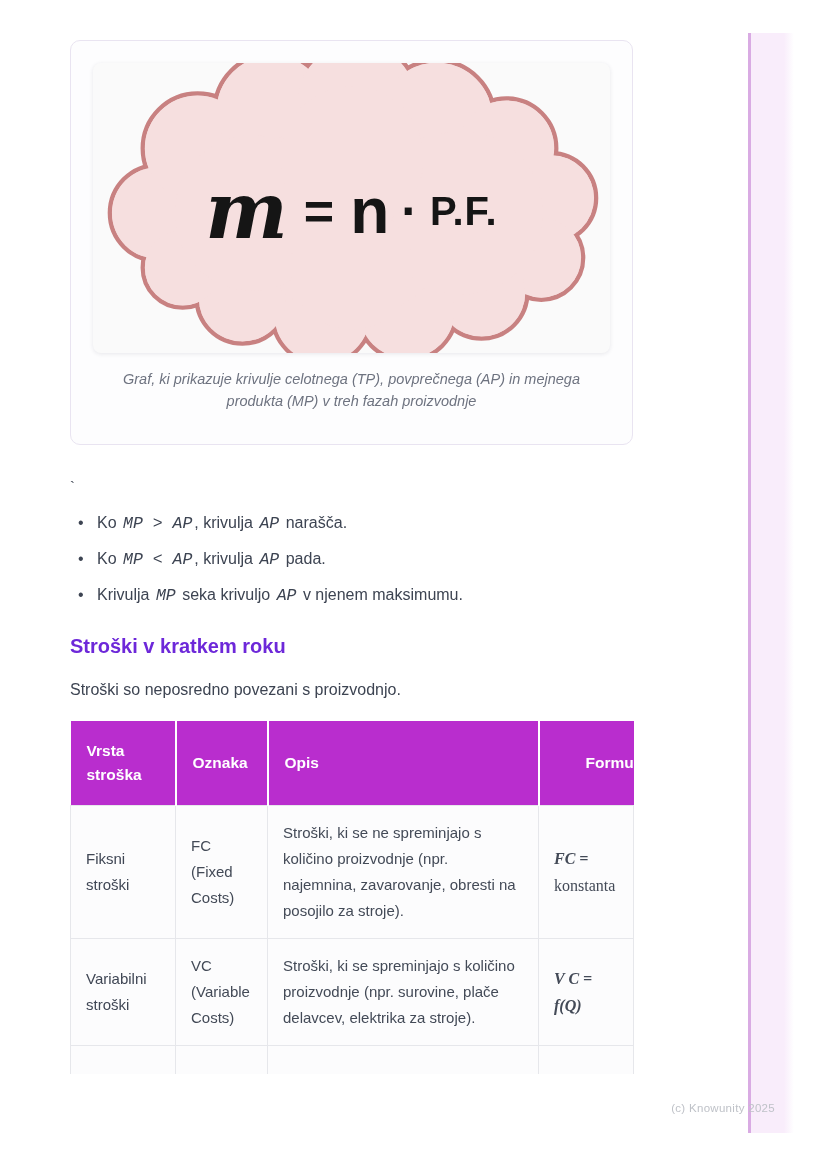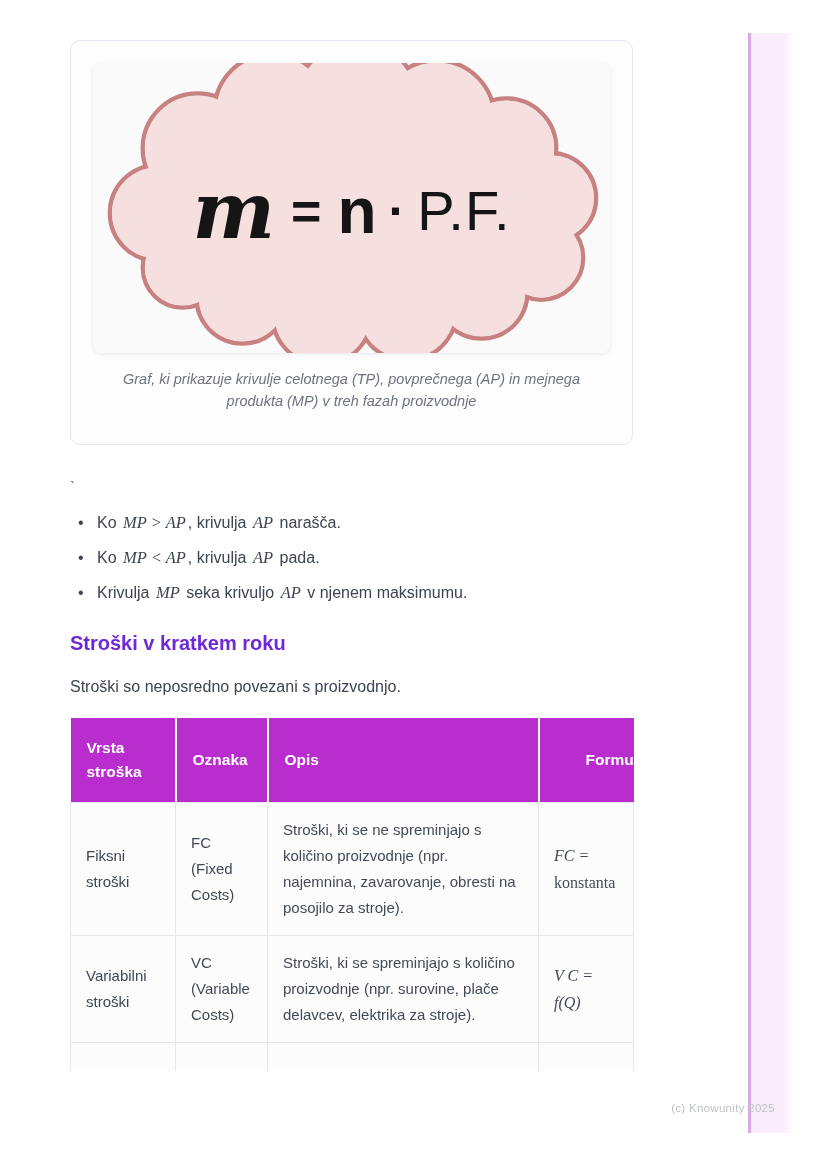--- a/index.html
+++ b/index.html
@@ -50,21 +50,21 @@
   .formula-overlay {
     position: absolute; inset: 0;
     display: flex; align-items: center; justify-content: center;
     padding-top: 6px;
   }
   .formula-overlay span { line-height: 1; color: #151515; }
   .f-m  { font-family: "DejaVu Serif", serif; font-style: italic; font-weight: 700; font-size: 78px; }
   .f-eq { font-weight: 700; font-size: 52px; margin: 0 16px 0 16px; }
   .f-n  { font-weight: 700; font-size: 64px; }
   .f-dot{ font-weight: 700; font-size: 50px; margin: 0 12px; }
-  .f-pf { font-weight: 400; font-size: 56px; letter-spacing: 1px; }
+  .f-pf { font-weight: 700; font-size: 40px; letter-spacing: 1px; }
 
   .figure-caption {
     margin: 15px auto 16px auto;
     max-width: 502px;
     text-align: center;
     font-style: italic;
     font-size: 14.5px;
     line-height: 22px;
     color: #6e7380;
   }
@@ -94,21 +94,21 @@
     font-size: 16px;
     line-height: 24px;
     margin-bottom: 11px;
     color: #3d4452;
   }
   ul.key-points li .bullet-dot {
     position: absolute; left: 8px; top: 0;
     font-size: 16px;
   }
   .math {
-    font-family: Liberation Serif, serif;
+    font-family: Liberation Mono, monospace;
     font-style: italic;
     font-size: 16.5px;
     margin: 0 2px;
   }
 
   h2.section-heading {
     margin-top: 26px;
     font-size: 20px;
     line-height: 24px;
     font-weight: 700;
@@ -153,21 +153,21 @@
     line-height: 26px;
     vertical-align: middle;
     color: #434a57;
   }
   .costs-table td.cell-type { font-weight: 400; color: #3f4654; }
   .costs-table td.cell-formula {
     font-family: "Liberation Serif", serif;
     font-size: 16px;
     line-height: 27px;
   }
-  .cell-formula .fmath { font-style: italic; }
+  .cell-formula .fmath { font-style: italic; font-weight: bold; }
   .cell-formula .fplain { font-style: normal; }
   .costs-table tr.row-cut td {
     height: 28px;
     padding: 0 15px;
     border-bottom: none;
   }
 
   .watermark {
     position: absolute;
     top: 1102px;

